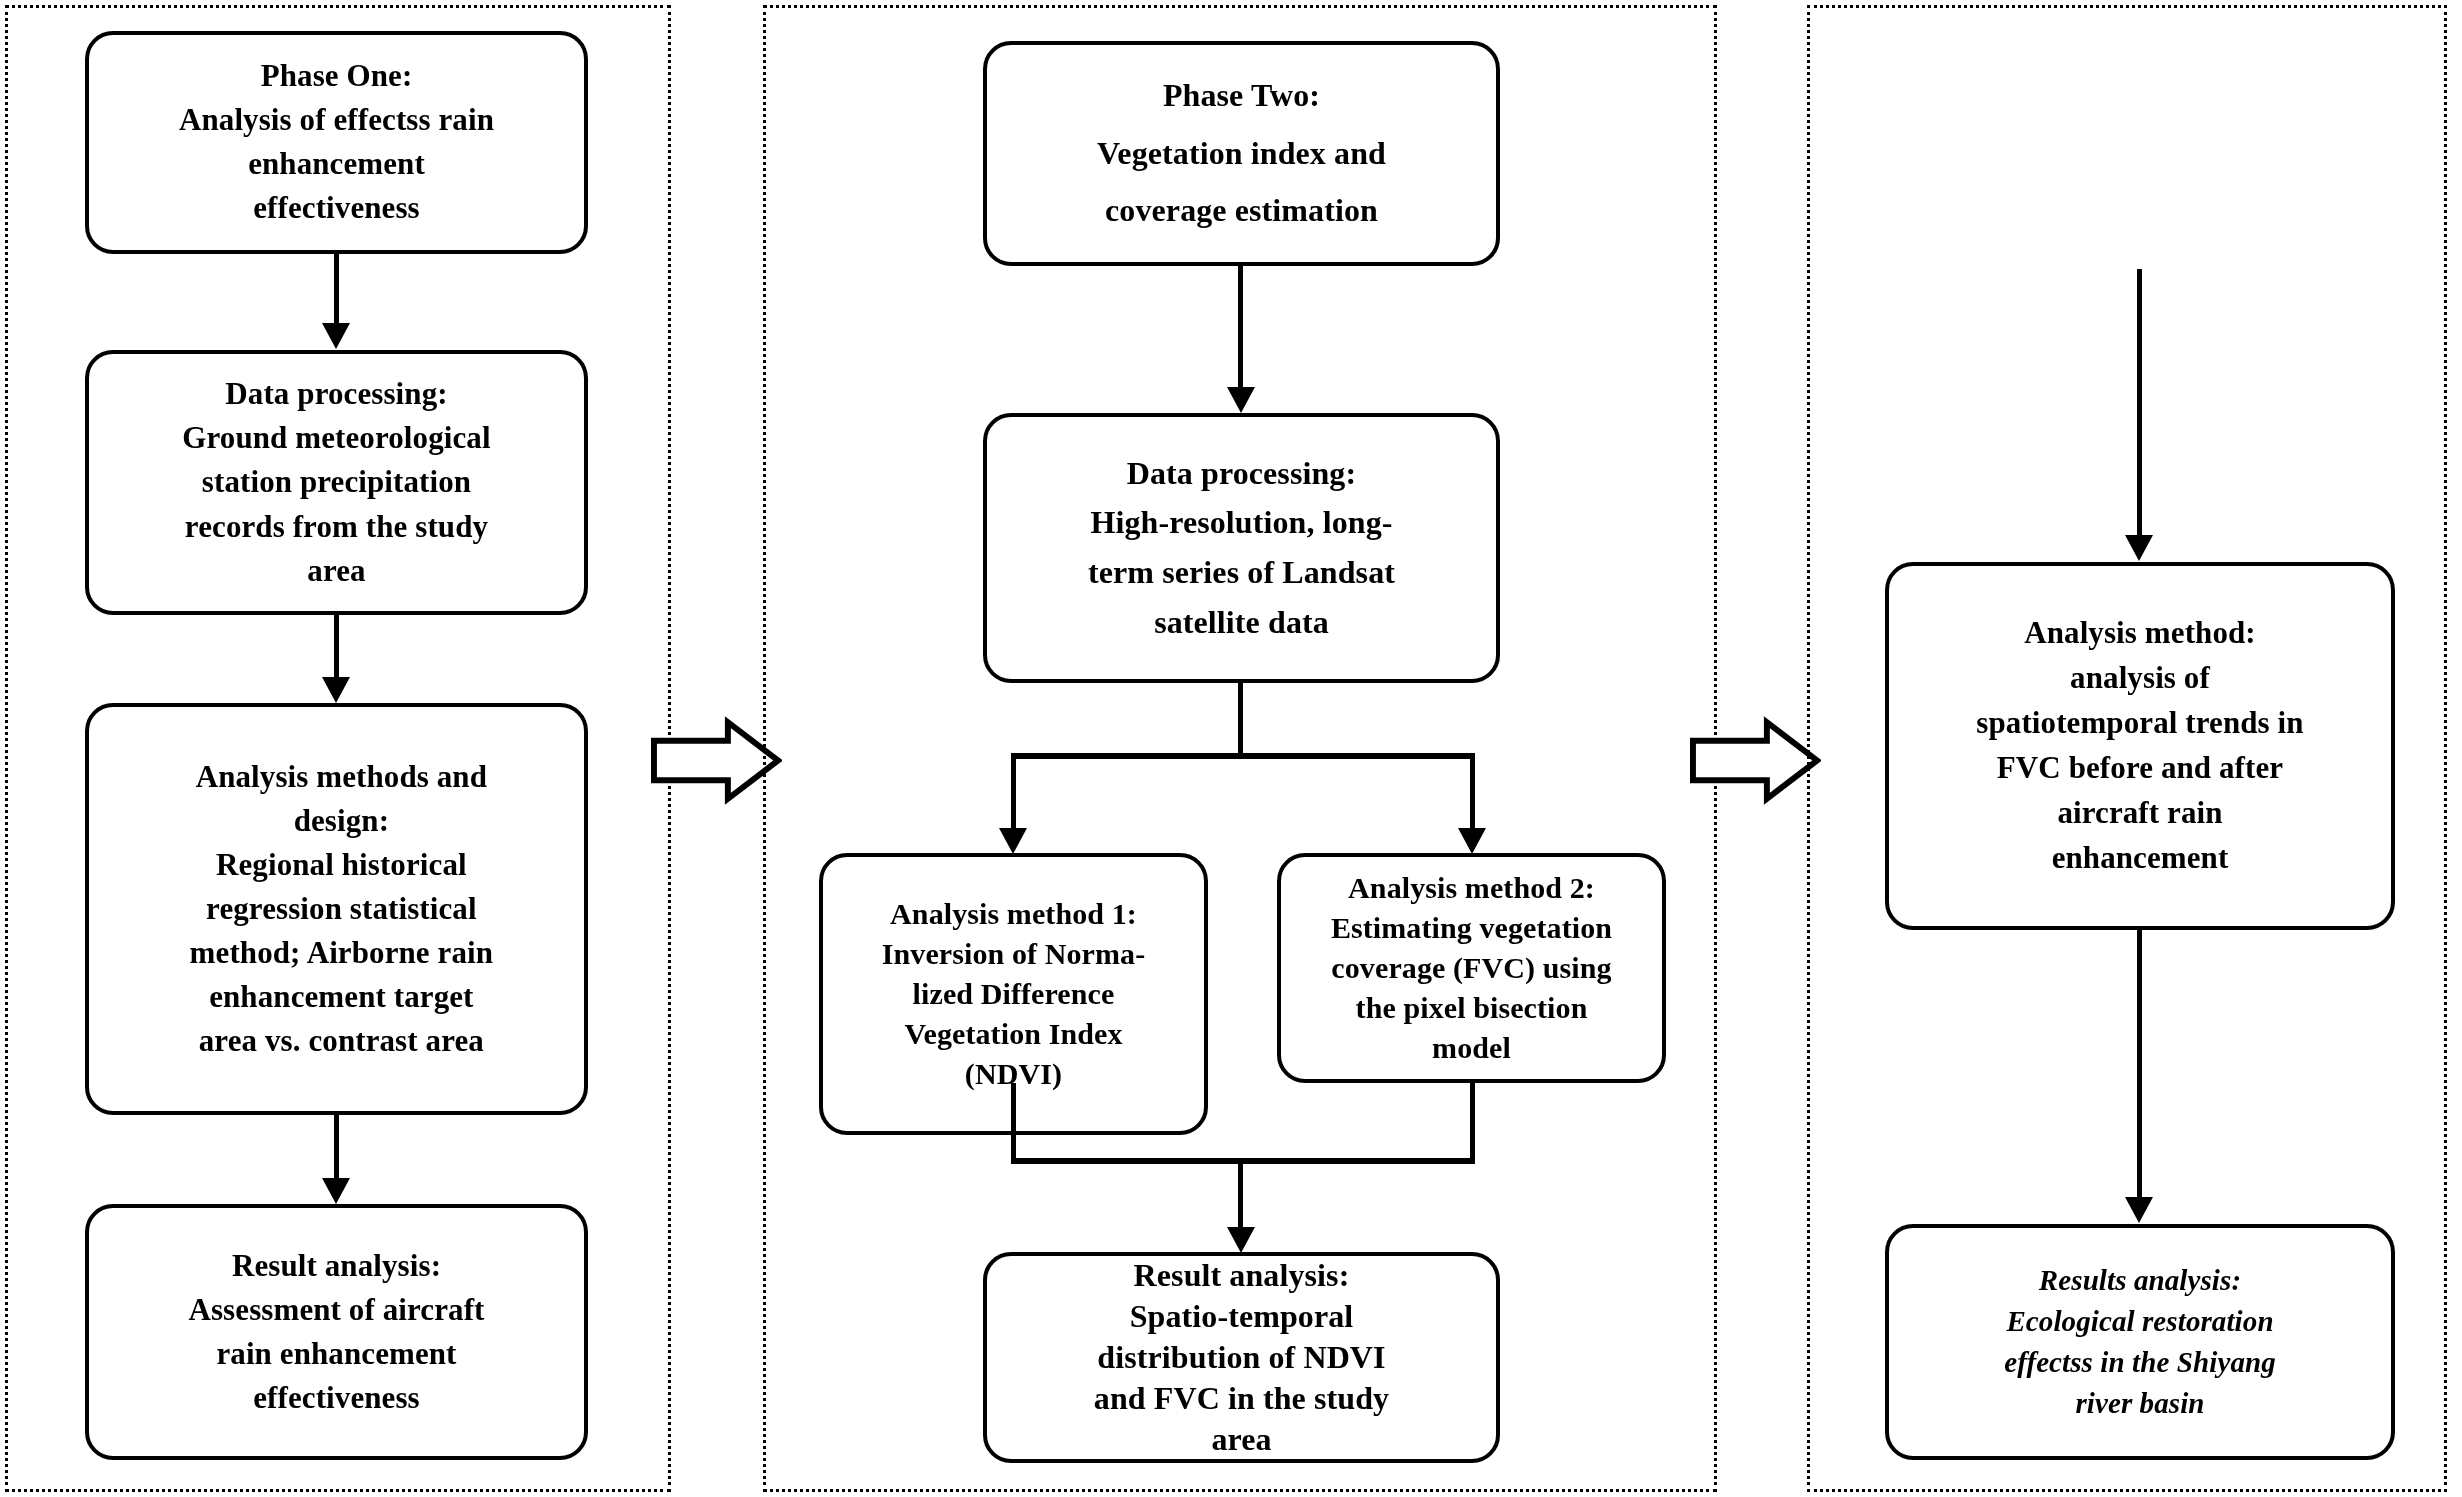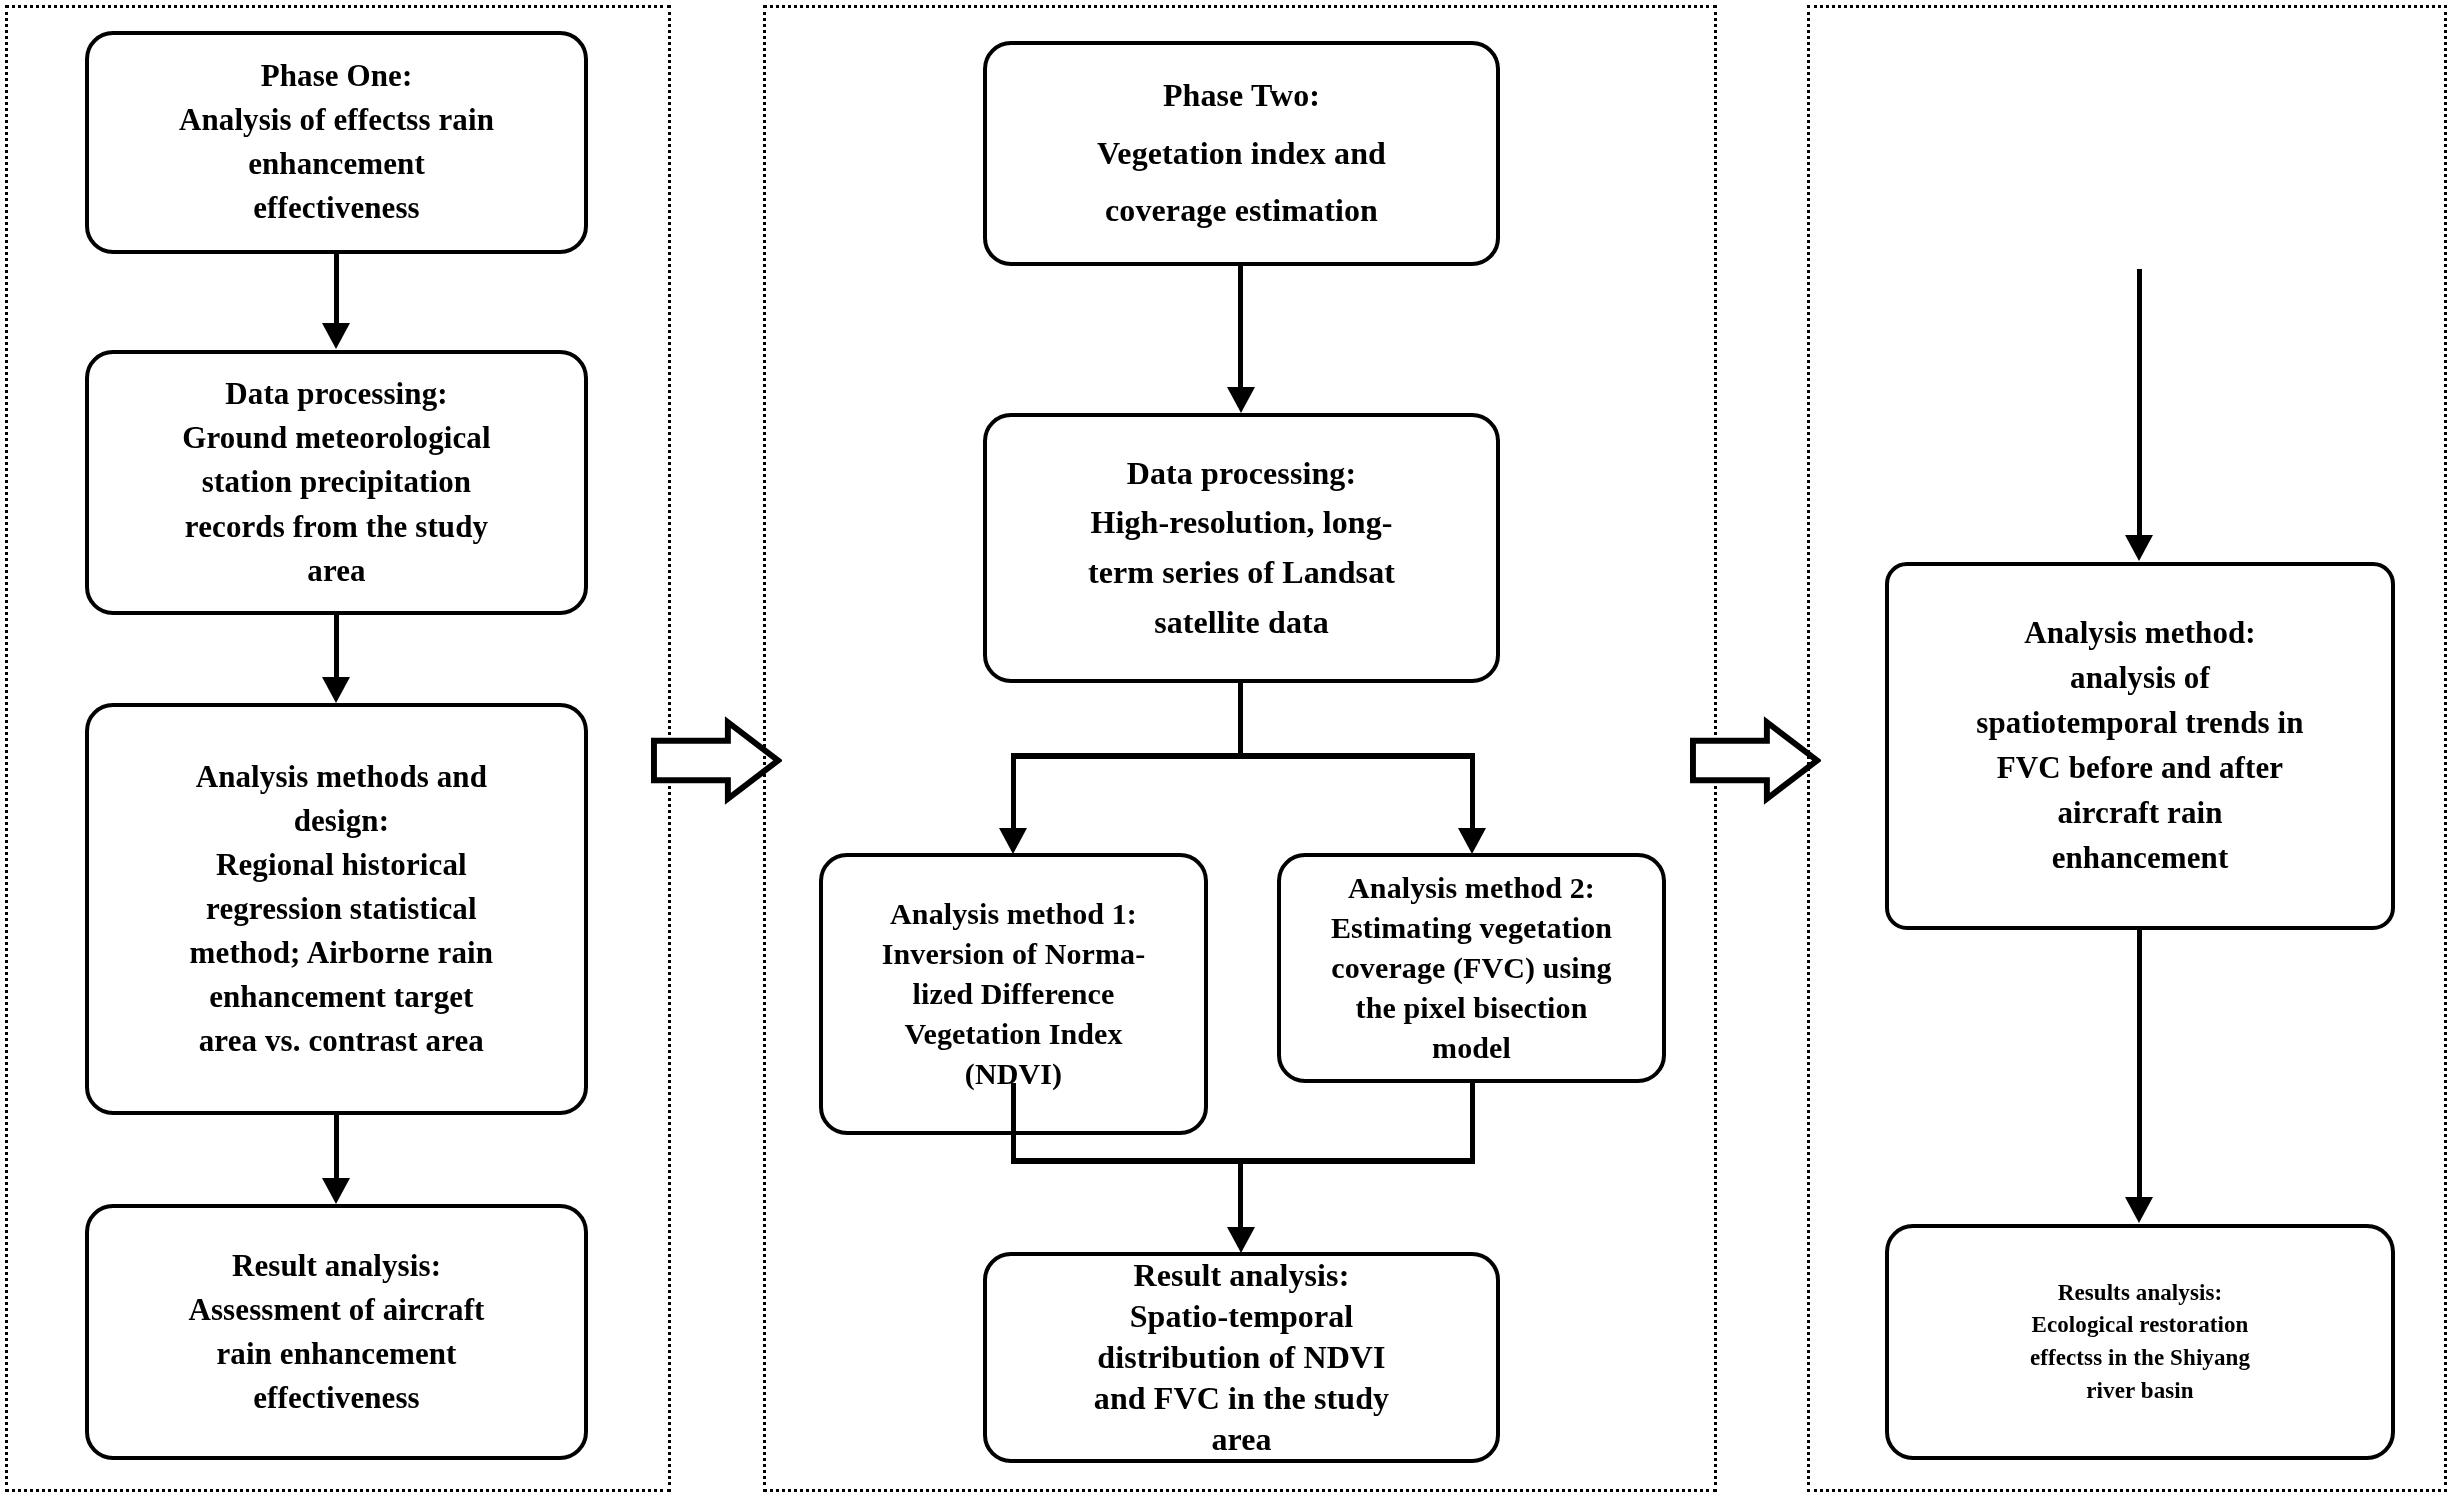--- a/index.html
+++ b/index.html
@@ -139,32 +139,32 @@
     <svg width="132" height="93" viewBox="0 0 200 140">
       <polygon points="6,40 118,40 118,12 194,70 118,128 118,100 6,100" fill="#ffffff" stroke="#000000" stroke-width="9" stroke-linejoin="miter"></polygon>
     </svg>
   </div>
 
   <div class="panel" id="panel-3"></div>
 
   <div class="vline" style="left:2137px;top:269px;width:4.6px;height:270px;"></div>
   <div class="arrowhead" style="left:2125px;top:535px;"></div>
 
-  <div class="box" style="left:1885px;top:562px;width:510px;height:368px;border-radius:22px;">
+  <div class="box" style="left:1885px;top:562px;width:510px;height:368px;">
     <span class="txt" style="font-size:31px;white-space:pre-line;line-height:1.45;">Analysis method:
 analysis of
 spatiotemporal trends in
 FVC before and after
 aircraft rain
 enhancement</span>
   </div>
   <div class="vline" style="left:2137px;top:930px;width:4.6px;height:272px;"></div>
   <div class="arrowhead" style="left:2125px;top:1197px;"></div>
 
   <div class="box" style="left:1885px;top:1224px;width:510px;height:236px;">
-    <span class="txt" style="font-size:23px;white-space:pre-line;line-height:1.42;">Results analysis:
+    <span class="txt" style="font-size:29px;white-space:pre-line;line-height:1.42;font-style:italic;">Results analysis:
 Ecological restoration
 effectss in the Shiyang
 river basin</span>
   </div>
 
 </div>
 
 
 </body></html>

